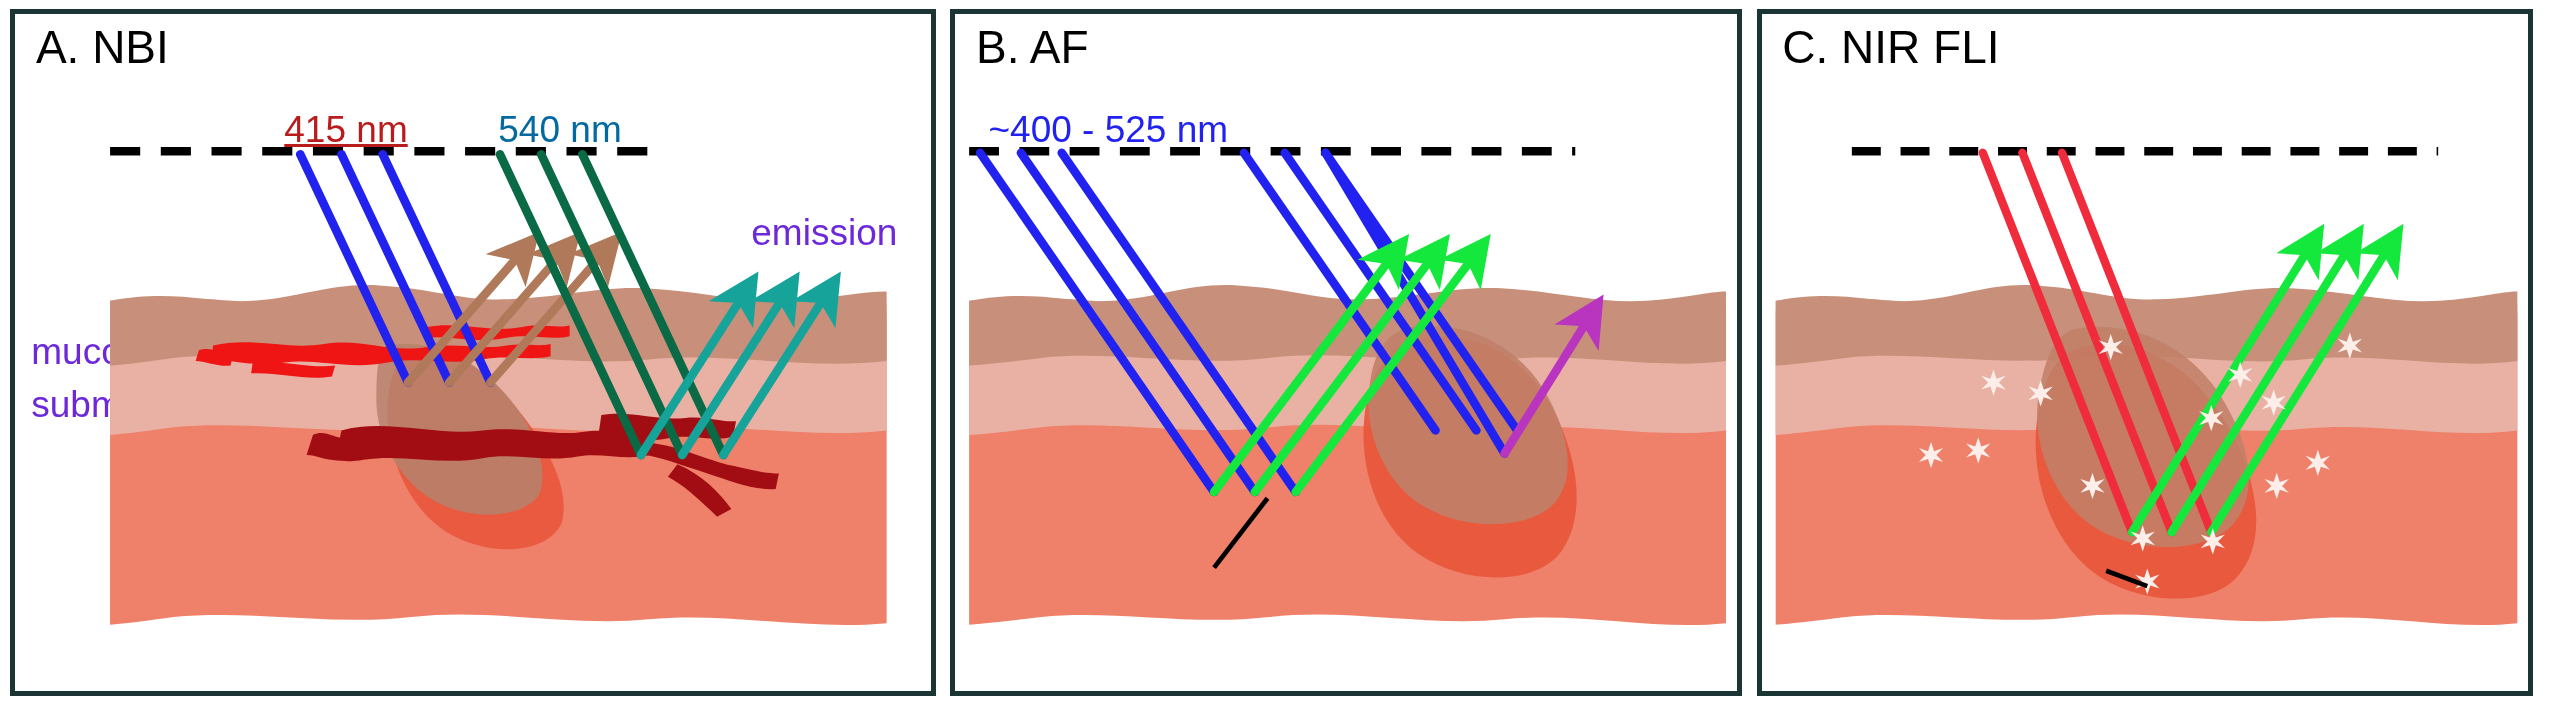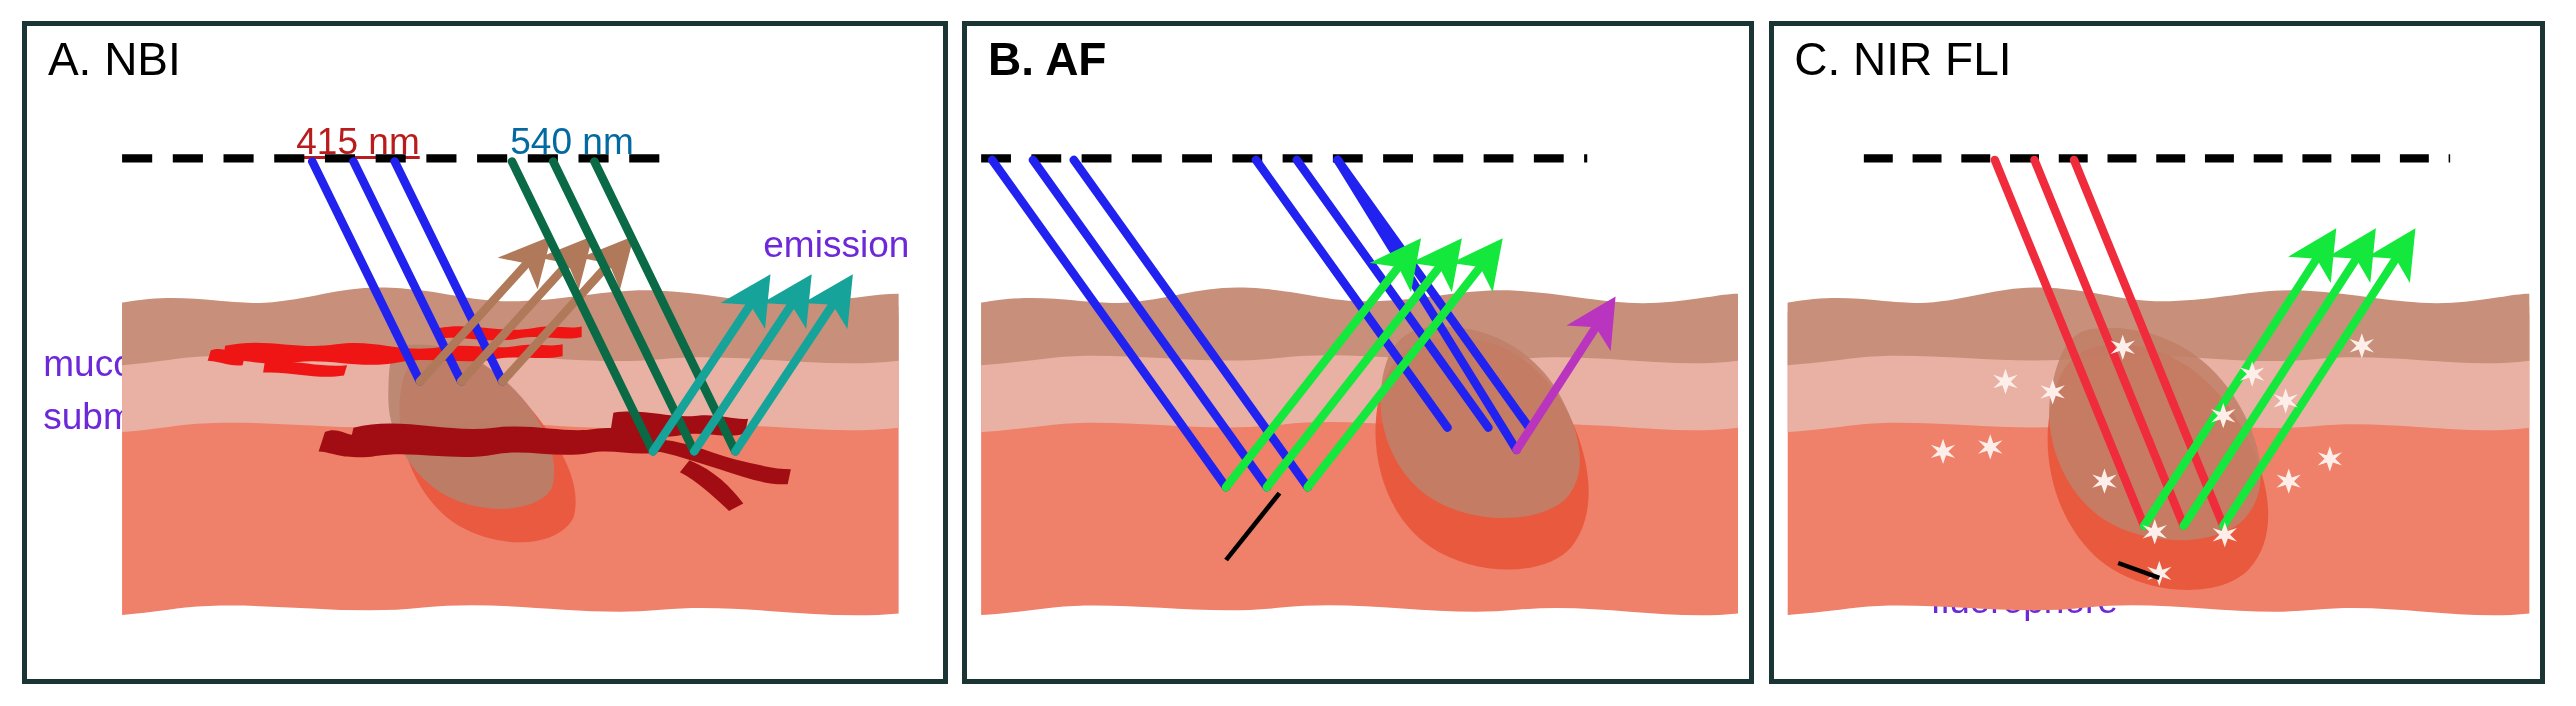--- a/index.html
+++ b/index.html
@@ -7,32 +7,32 @@
     width:2576px;height:706px;
     font-family:"Liberation Sans", sans-serif;
     overflow:hidden;
   }
   #figure{
     position:relative;
     width:2576px;height:706px;
     display:flex;
     align-items:stretch;
     gap:14.2px;
-    padding:16px;
+    padding:4px;
     box-sizing:border-box;
   }
   .panel{
     position:relative;
     border:5.5px solid #1b3434;
     background:#ffffff;
     box-sizing:border-box;
     overflow:hidden;
   }
   .panel-a{width:926px;margin-left:6.3px;margin-top:4.7px;margin-bottom:6.3px;}
-  .panel-b{width:792px;margin-top:4.7px;margin-bottom:6.3px;font-weight:bold;}
+  .panel-b{width:792px;margin-top:4.7px;margin-bottom:6.3px;}
   .panel-c{width:776px;margin-top:4.7px;margin-bottom:6.3px;}
 
   .panel-title{
     position:absolute;
     left:20.6px;top:6.3px;
     font-size:46px;
     color:#000000;
     letter-spacing:0px;
     white-space:nowrap;
   }
@@ -150,20 +150,21 @@
           <line x1="790" y1="572" x2="922" y2="360"></line>
           <line x1="842" y1="572" x2="974" y2="360"></line>
           <line x1="894" y1="572" x2="1026" y2="360"></line>
         </g>
       </g>
     </svg>
   </div>
 
   <div class="panel panel-b">
     <div class="panel-title">B. AF</div>
+    <div class="wl-label" style="left:33px;top:95px;color:#2222f0;">~400 - 525 nm</div>
     <div class="tissue-label" style="left:141px;top:487px;">normal tissue</div>
     <div class="tissue-label" style="left:445px;top:413px;">tumor</div>
 
     <svg class="svg-layer" viewBox="0 0 996 878" preserveAspectRatio="none">
       <defs>
         <marker id="arrB_green" markerWidth="6" markerHeight="6" refX="3.2" refY="3" orient="auto">
           <path d="M0,0 L6,3 L0,6 L1.6,3 Z" fill="#14e83c"></path>
         </marker>
         <marker id="arrB_mag" markerWidth="6" markerHeight="6" refX="3.2" refY="3" orient="auto">
           <path d="M0,0 L6,3 L0,6 L1.6,3 Z" fill="#b935bf"></path>

